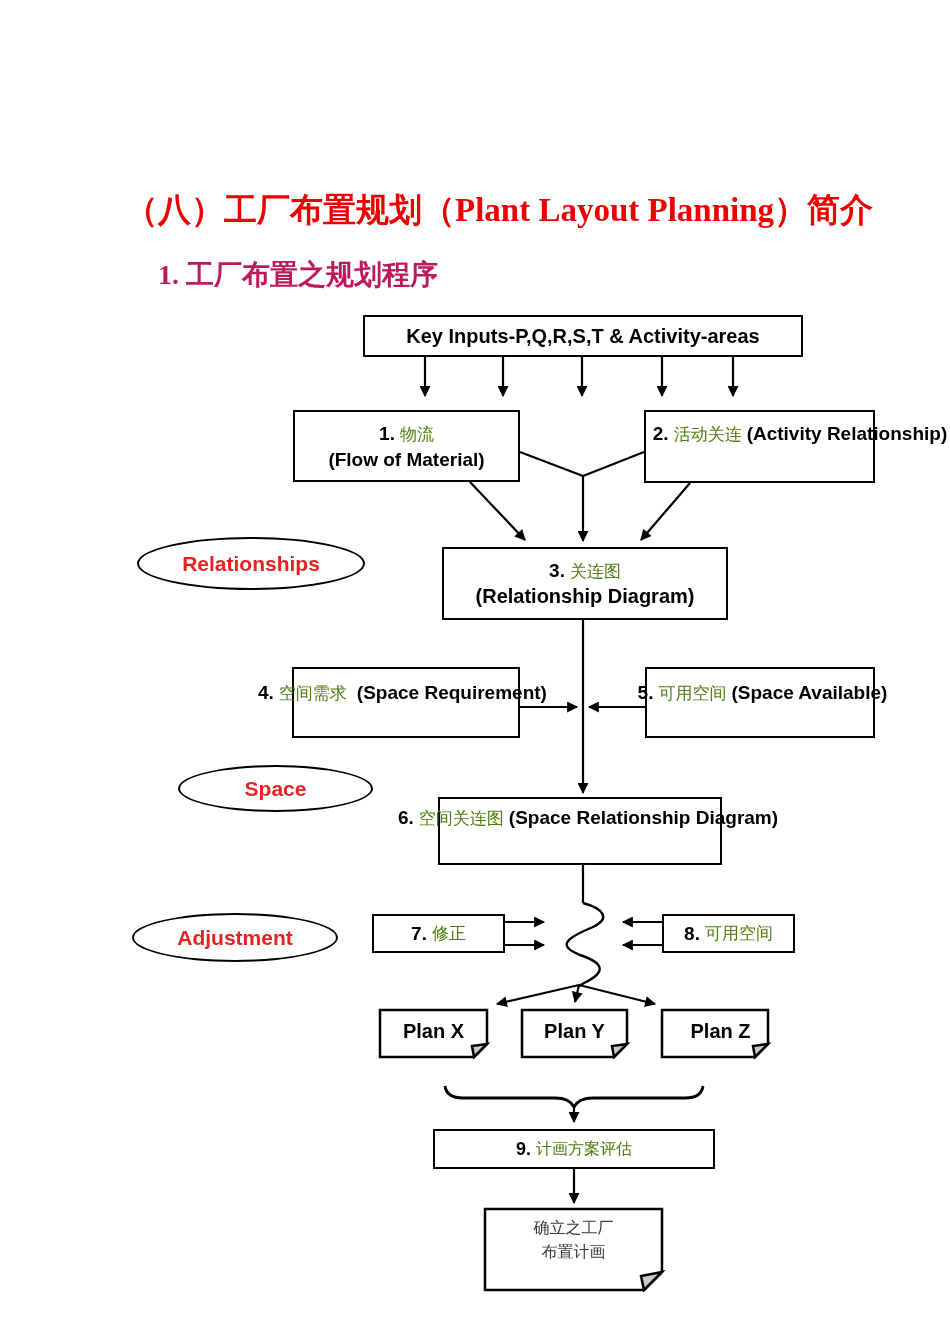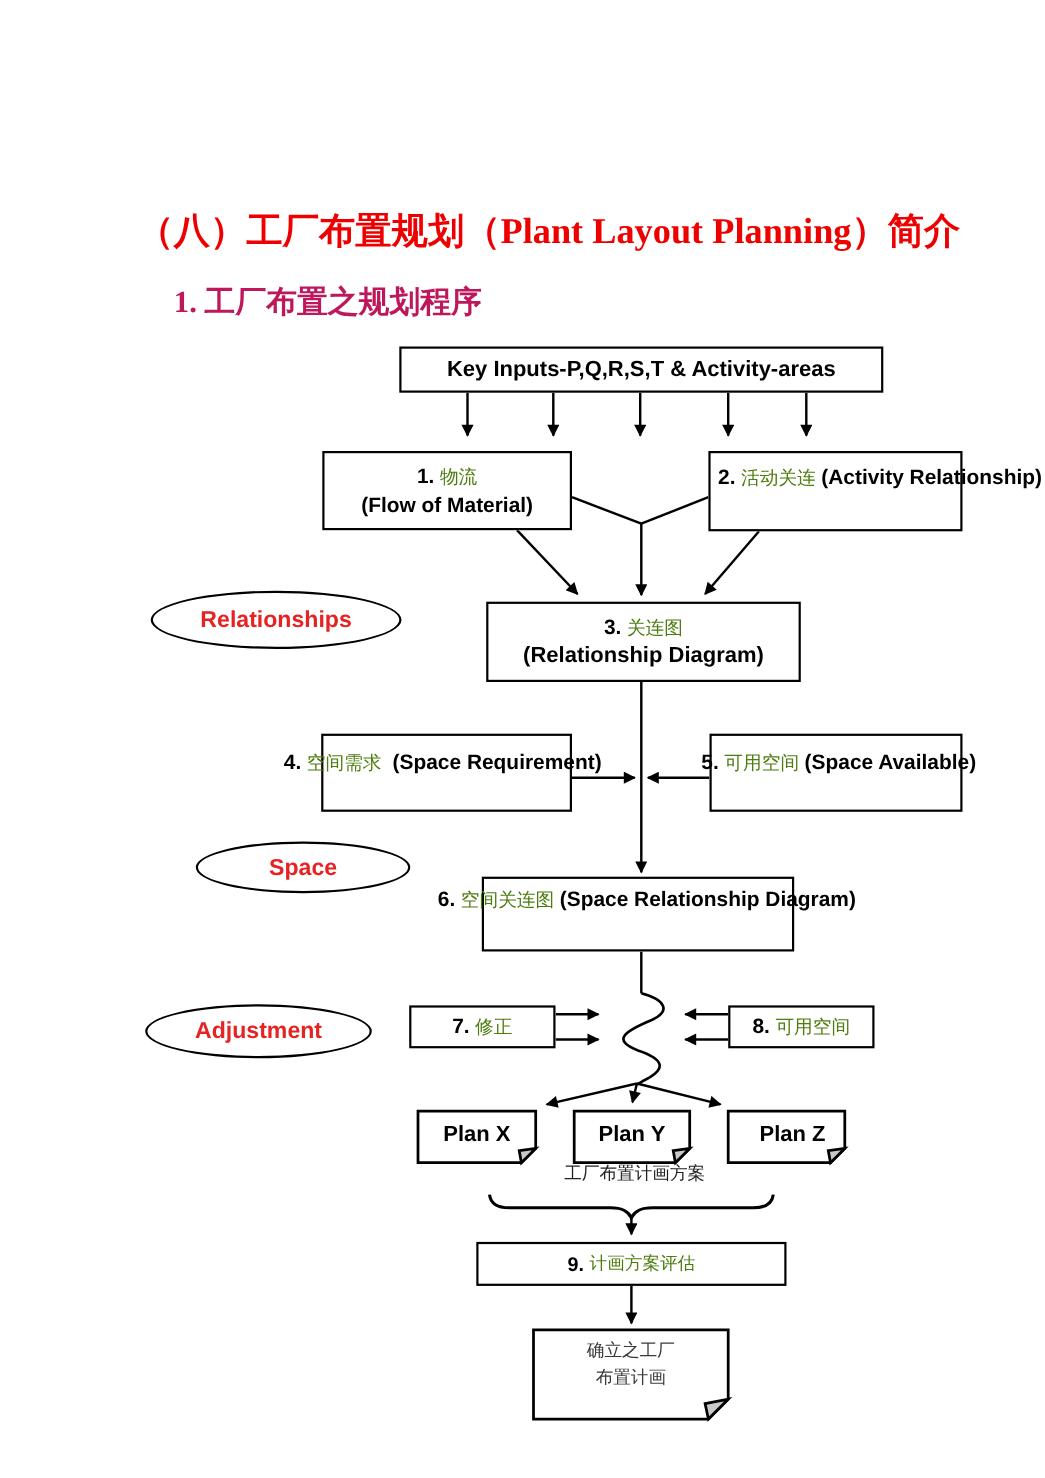--- a/index.html
+++ b/index.html
@@ -156,21 +156,20 @@
   <div class="ellipse" style="left:178px;top:765px;width:195px;height:47px;">
     <span>Space</span>
   </div>
   <div class="ellipse" style="left:132px;top:913px;width:206px;height:49px;">
     <span>Adjustment</span>
   </div>
 
   <div class="plan-lbl" style="left:380px;top:1020px;width:107px;">Plan X</div>
   <div class="plan-lbl" style="left:522px;top:1020px;width:105px;">Plan Y</div>
   <div class="plan-lbl" style="left:662px;top:1020px;width:117px;">Plan Z</div>
-  <div class="caption">工厂布置计画方案</div>
 
   <div class="box" style="left:433px;top:1129px;width:282px;height:40px;justify-content:center;flex-direction:row;align-items:center;">
     <span class="num" style="font-size:18px;">9.</span>
       <span class="cjk" style="font-size:16px;">计画方案评估</span>
   </div>
 
   <div class="final-lbl">
     <div>确立之工厂</div>
     <div>布置计画</div>
   </div>

